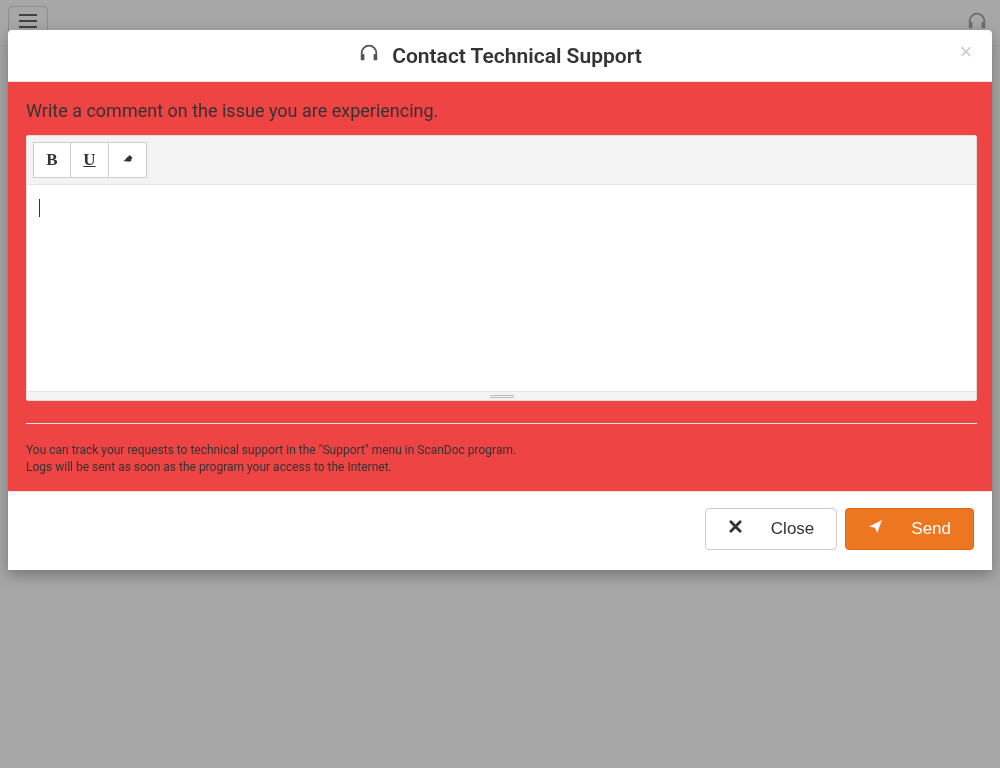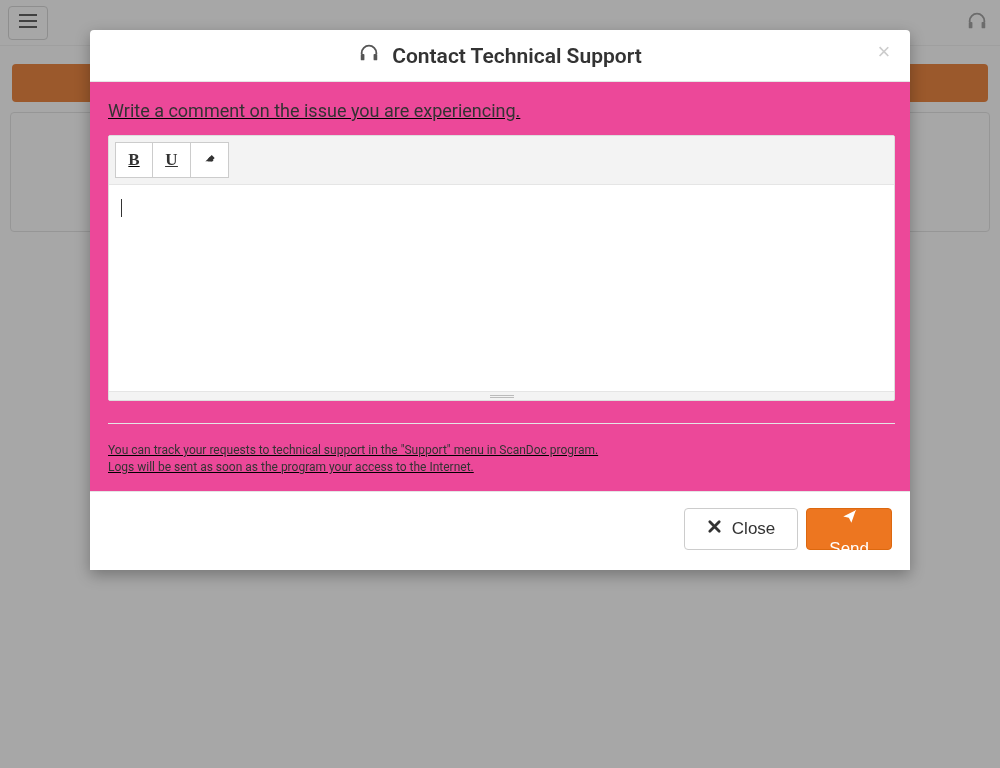--- a/index.html
+++ b/index.html
@@ -35,39 +35,39 @@
   }
   .panel-box {
     height: 120px; border: 1px solid #ddd; border-radius: 4px; background: #fff;
   }
   
   .overlay {
     position: absolute; inset: 0; background: rgba(80,80,80,0.5);
     display: flex; align-items: flex-start; justify-content: center;
   }
   .modal {
-    background: #fff; width: 820px; margin-top: 30px; border-radius: 4px;
+    background: #fff; width: 984px; margin-top: 30px; border-radius: 4px;
     box-shadow: 0 5px 15px rgba(0,0,0,.3);
   }
   .modal-header {
     position: relative; height: 52px; display: flex; align-items: center; justify-content: center;
     border-bottom: 1px solid #e5e5e5;
   }
   .modal-title {
     font-size: 21px; font-weight: 600; color: #333; display: flex; align-items: center; gap: 12px;
   }
   .modal-title .hicon svg { width: 22px; height: 22px; color: #555; }
   .modal-close {
     position: absolute; right: 14px; top: 10px; width: 24px; height: 24px;
     display:flex; align-items:center; justify-content:center;
     color: #ccc; font-size: 22px; background: none; border: none; cursor: pointer;
     line-height: 1;
   }
   .modal-body {
-    padding: 18px 15px 14px 18px; background: #ec4899; text-decoration: underline;
+    padding: 18px 15px 14px 18px; background: #ef4444;
   }
   .prompt {
     font-size: 18px; color: #333; margin-bottom: 14px;
   }
   .editor-wrap {
     border: 1px solid #ddd; border-radius: 2px; background: #fff;
   }
   .editor-toolbar {
     background: #f3f3f3; padding: 6px; display: flex; gap: 0;
     border-bottom: 1px solid #e5e5e5;
@@ -99,28 +99,28 @@
     border: none; border-top: 1px solid #e5e5e5; margin: 22px 0 18px 0;
   }
   .info-text {
     font-size: 12px; color: #333; line-height: 1.45;
   }
   .modal-footer {
     border-top: 1px solid #e5e5e5; padding: 16px 18px 20px 18px;
     display: flex; justify-content: flex-end; gap: 8px; background: #fff;
   }
   .btn {
-    display: inline-flex; align-items: center; gap: 10px;
+    display: inline-flex; align-items: center; gap: 28px;
     height: 42px; padding: 0 22px; border-radius: 4px; font-size: 17px; cursor: pointer;
   }
   .btn-default {
     background: #fff; border: 1px solid #ccc; color: #333;
   }
   .btn-primary {
-    background: #ed7620; border: 1px solid #dc680f; color: #fff; font-weight: 500; flex-direction: column;
+    background: #ed7620; border: 1px solid #dc680f; color: #fff; font-weight: 500;
   }
   .btn svg { width: 15px; height: 15px; }
 </style>
 </head>
 <body>
 
 <div class="page">
   <div class="topbar">
     <div class="hamburger-btn">
       <span>

